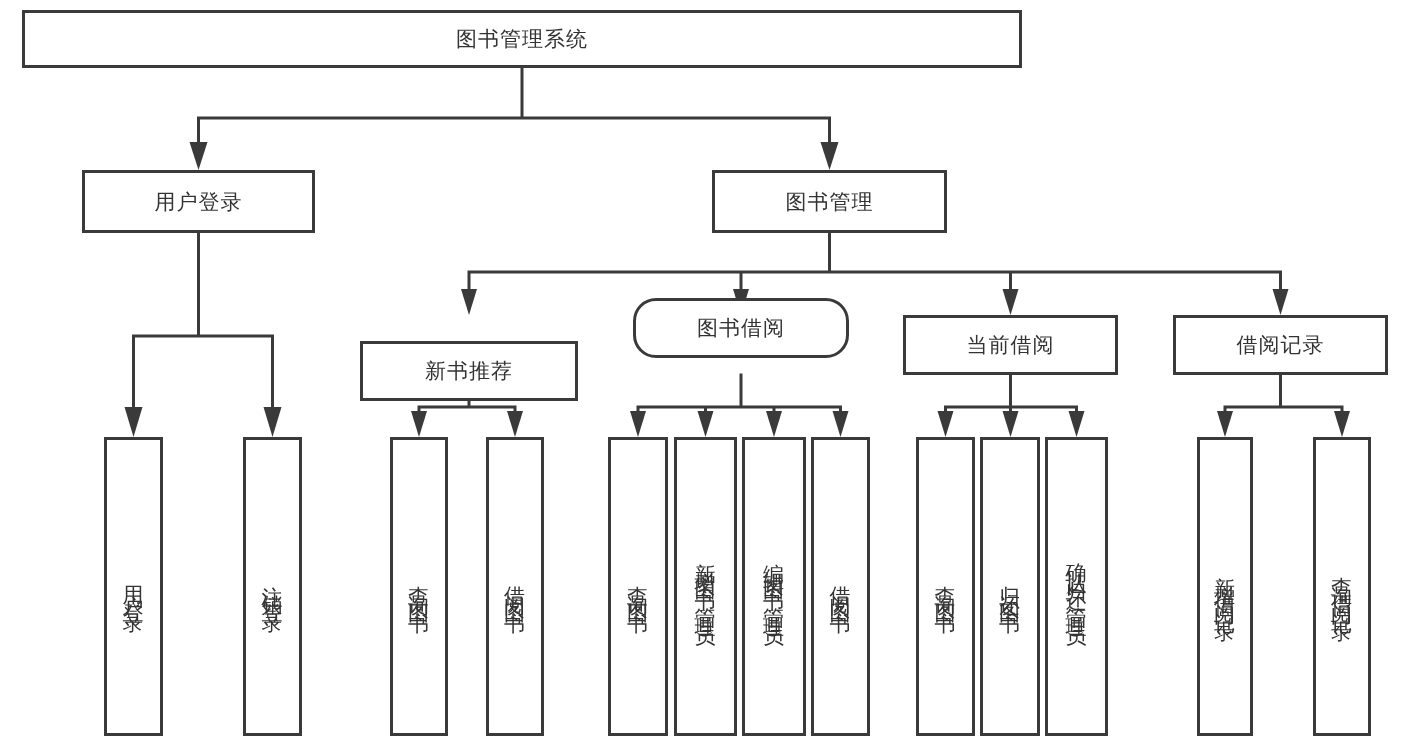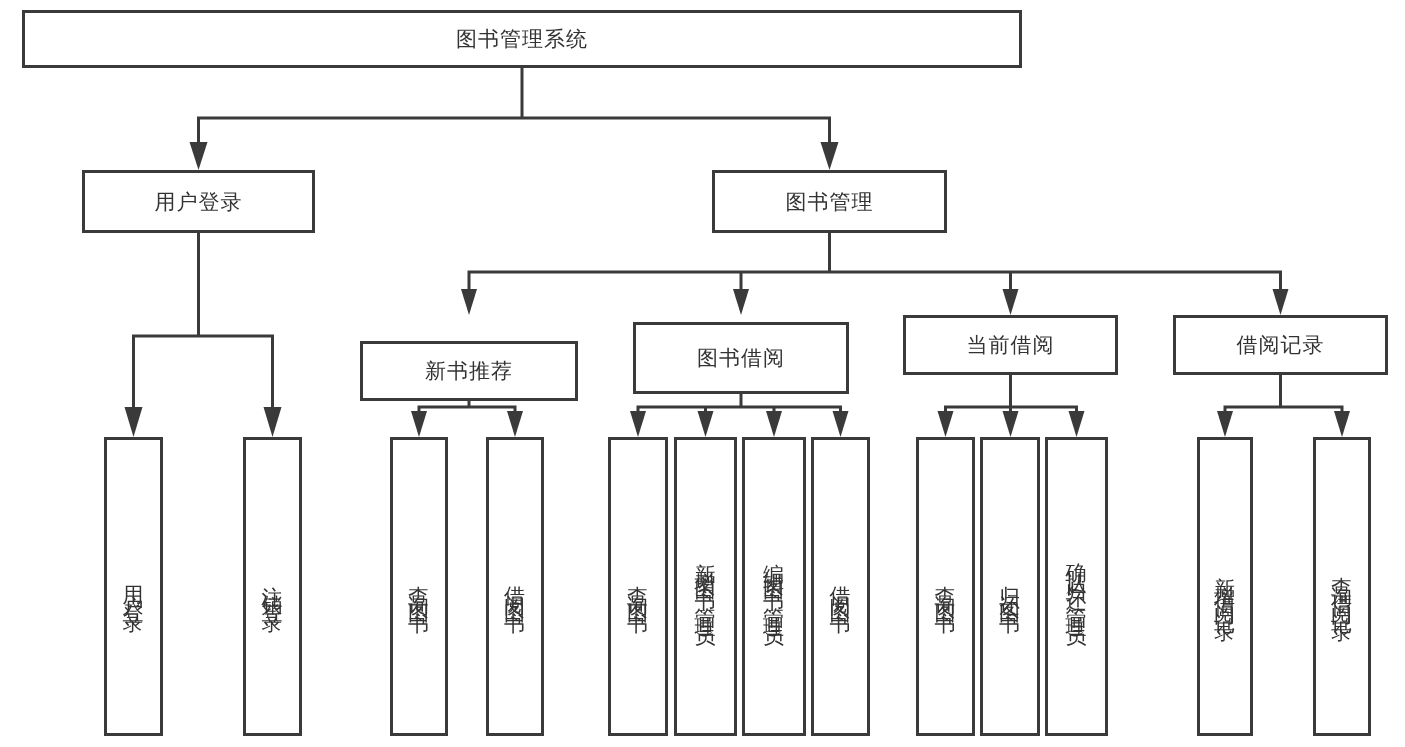--- a/index.html
+++ b/index.html
@@ -123,21 +123,21 @@
   <div class="box hbox" style="left:82px;top:170px;width:233px;height:63px;">
     <span>用户登录</span>
   </div>
   <div class="box hbox" style="left:712px;top:170px;width:235px;height:63px;">
     <span>图书管理</span>
   </div>
 
   <div class="box hbox" style="left:360px;top:315px;width:218px;height:60px;margin-top:26px;">
     <span>新书推荐</span>
   </div>
-  <div class="box hbox" style="left:633px;top:322px;width:216px;height:72px;">
+  <div class="box hbox" style="left:633px;top:298px;width:216px;height:60px;border-radius:23px;">
     <span>图书借阅</span>
   </div>
   <div class="box hbox" style="left:903px;top:315px;width:215px;height:60px;">
     <span>当前借阅</span>
   </div>
   <div class="box hbox" style="left:1173px;top:315px;width:215px;height:60px;">
     <span>借阅记录</span>
   </div>
 
   <div class="box vbox" style="left:104px;top:437px;width:59px;height:299px;">

